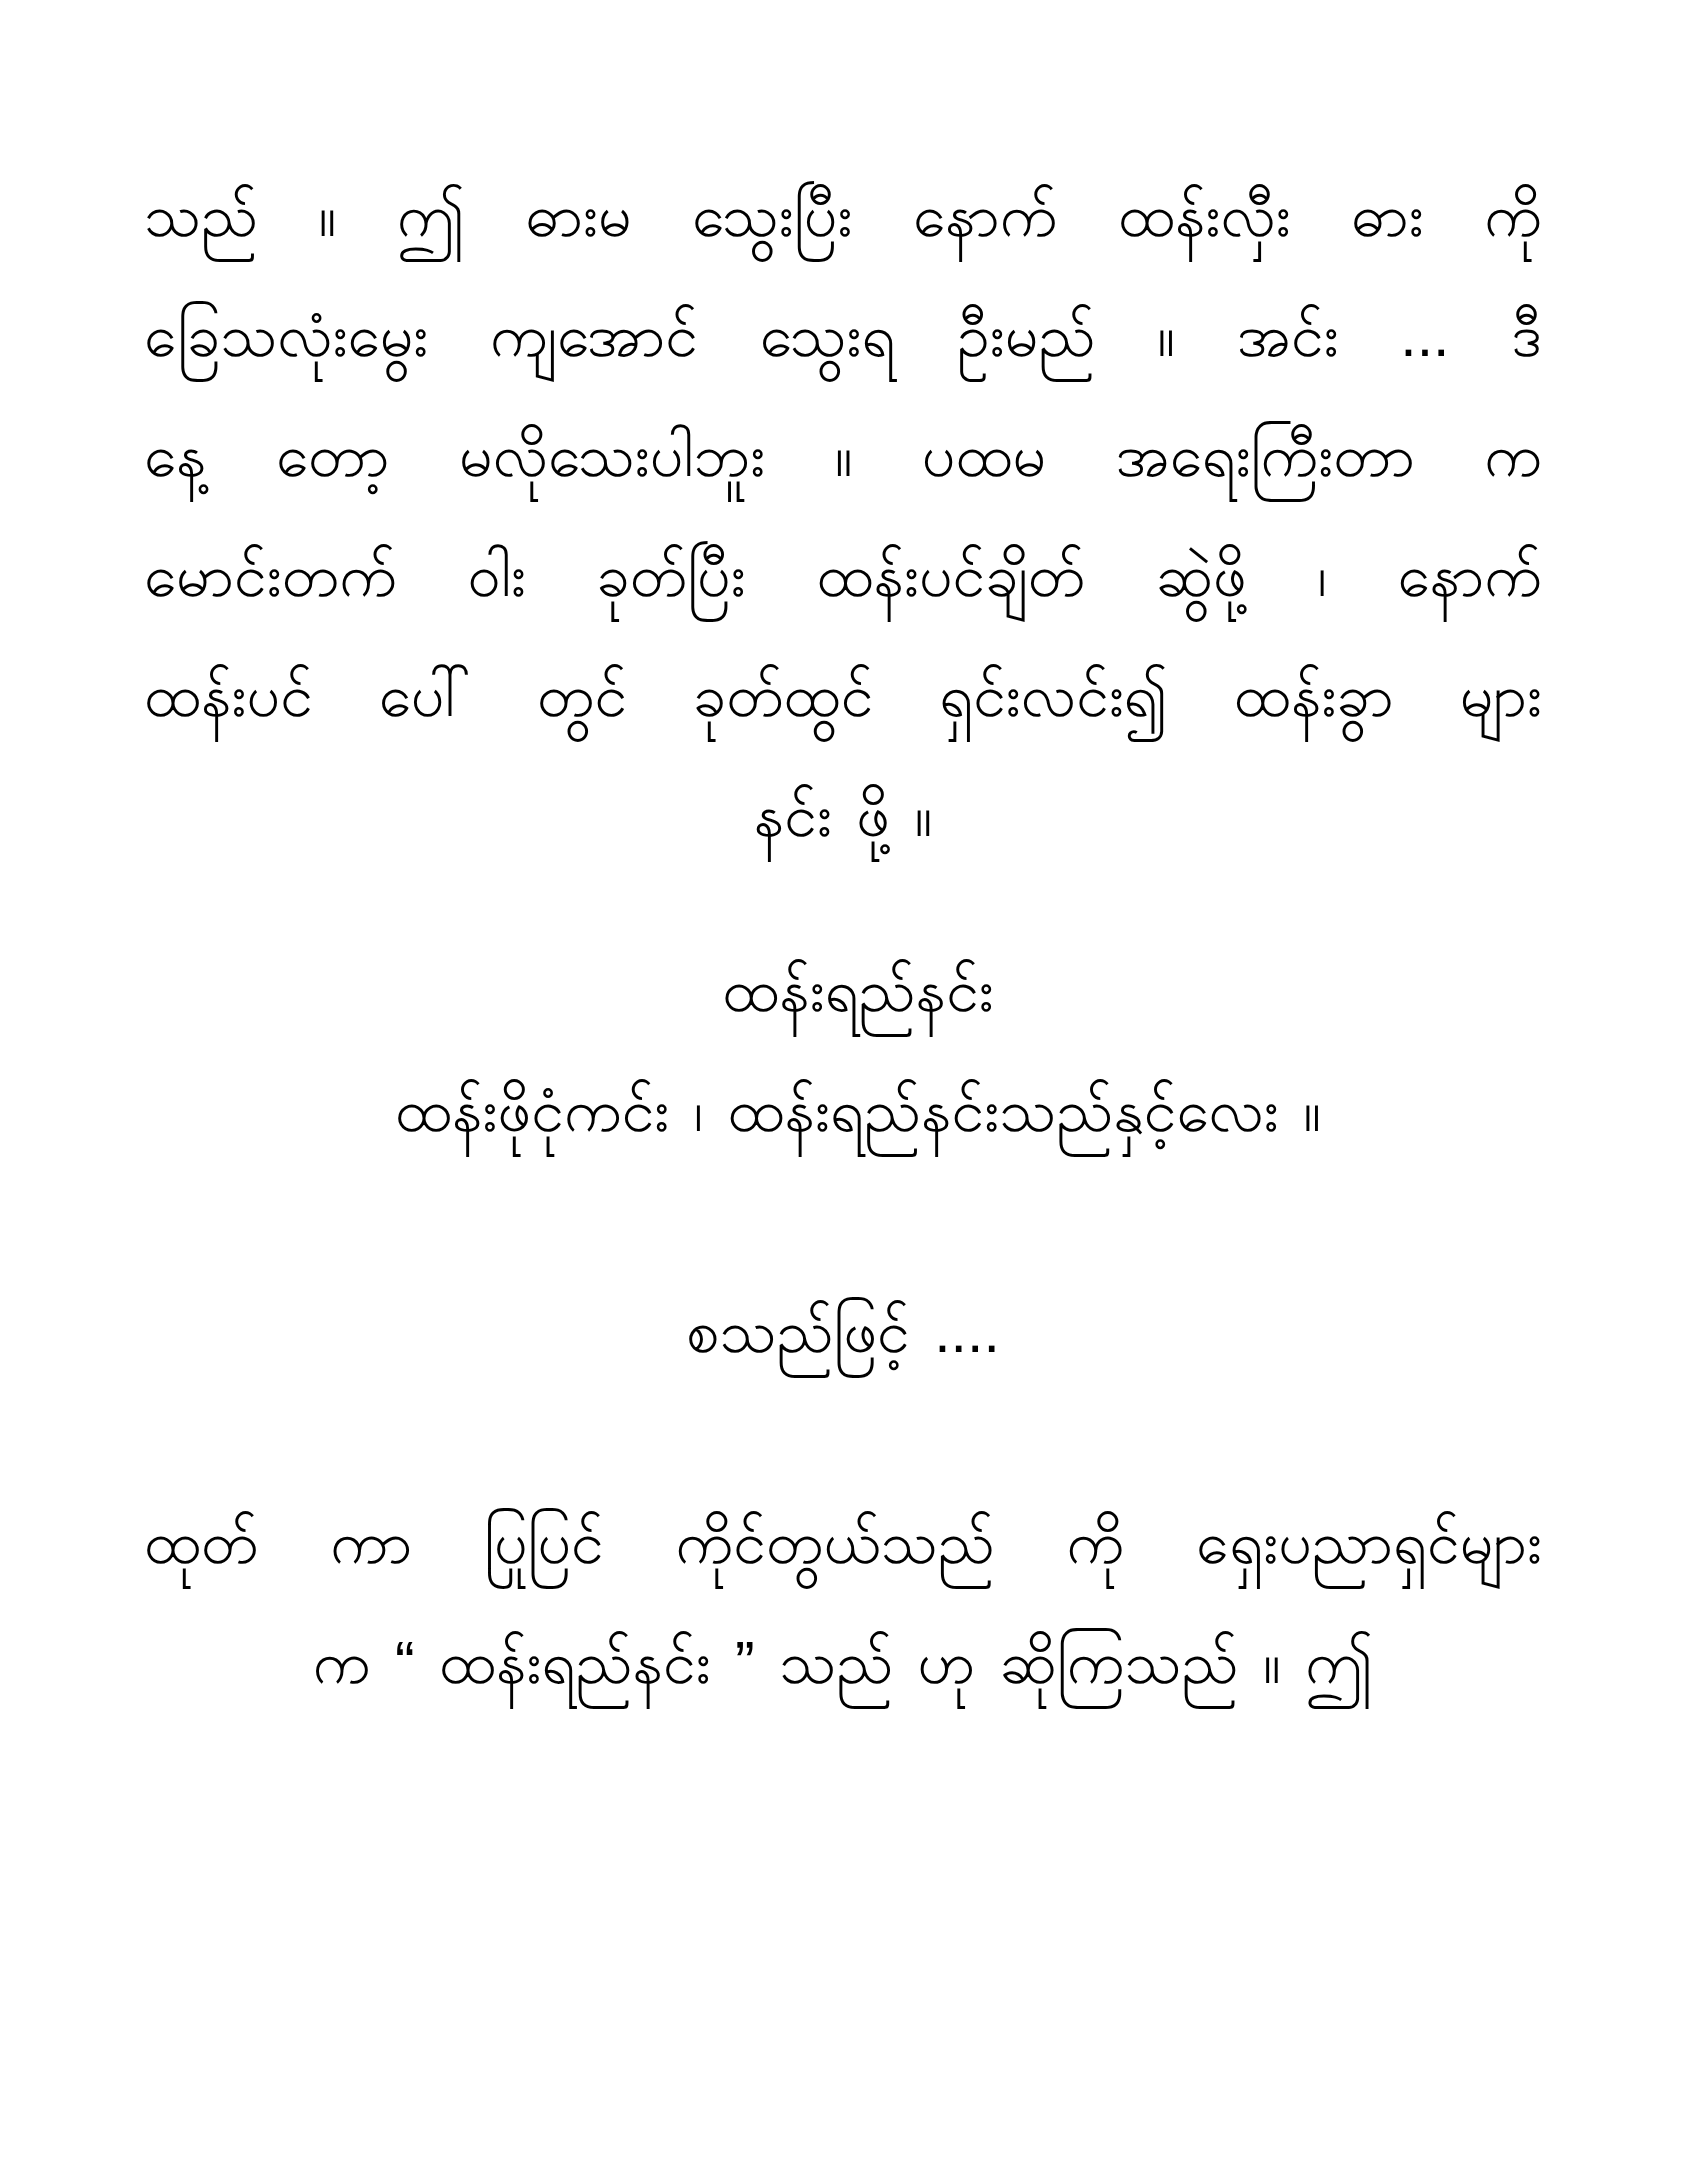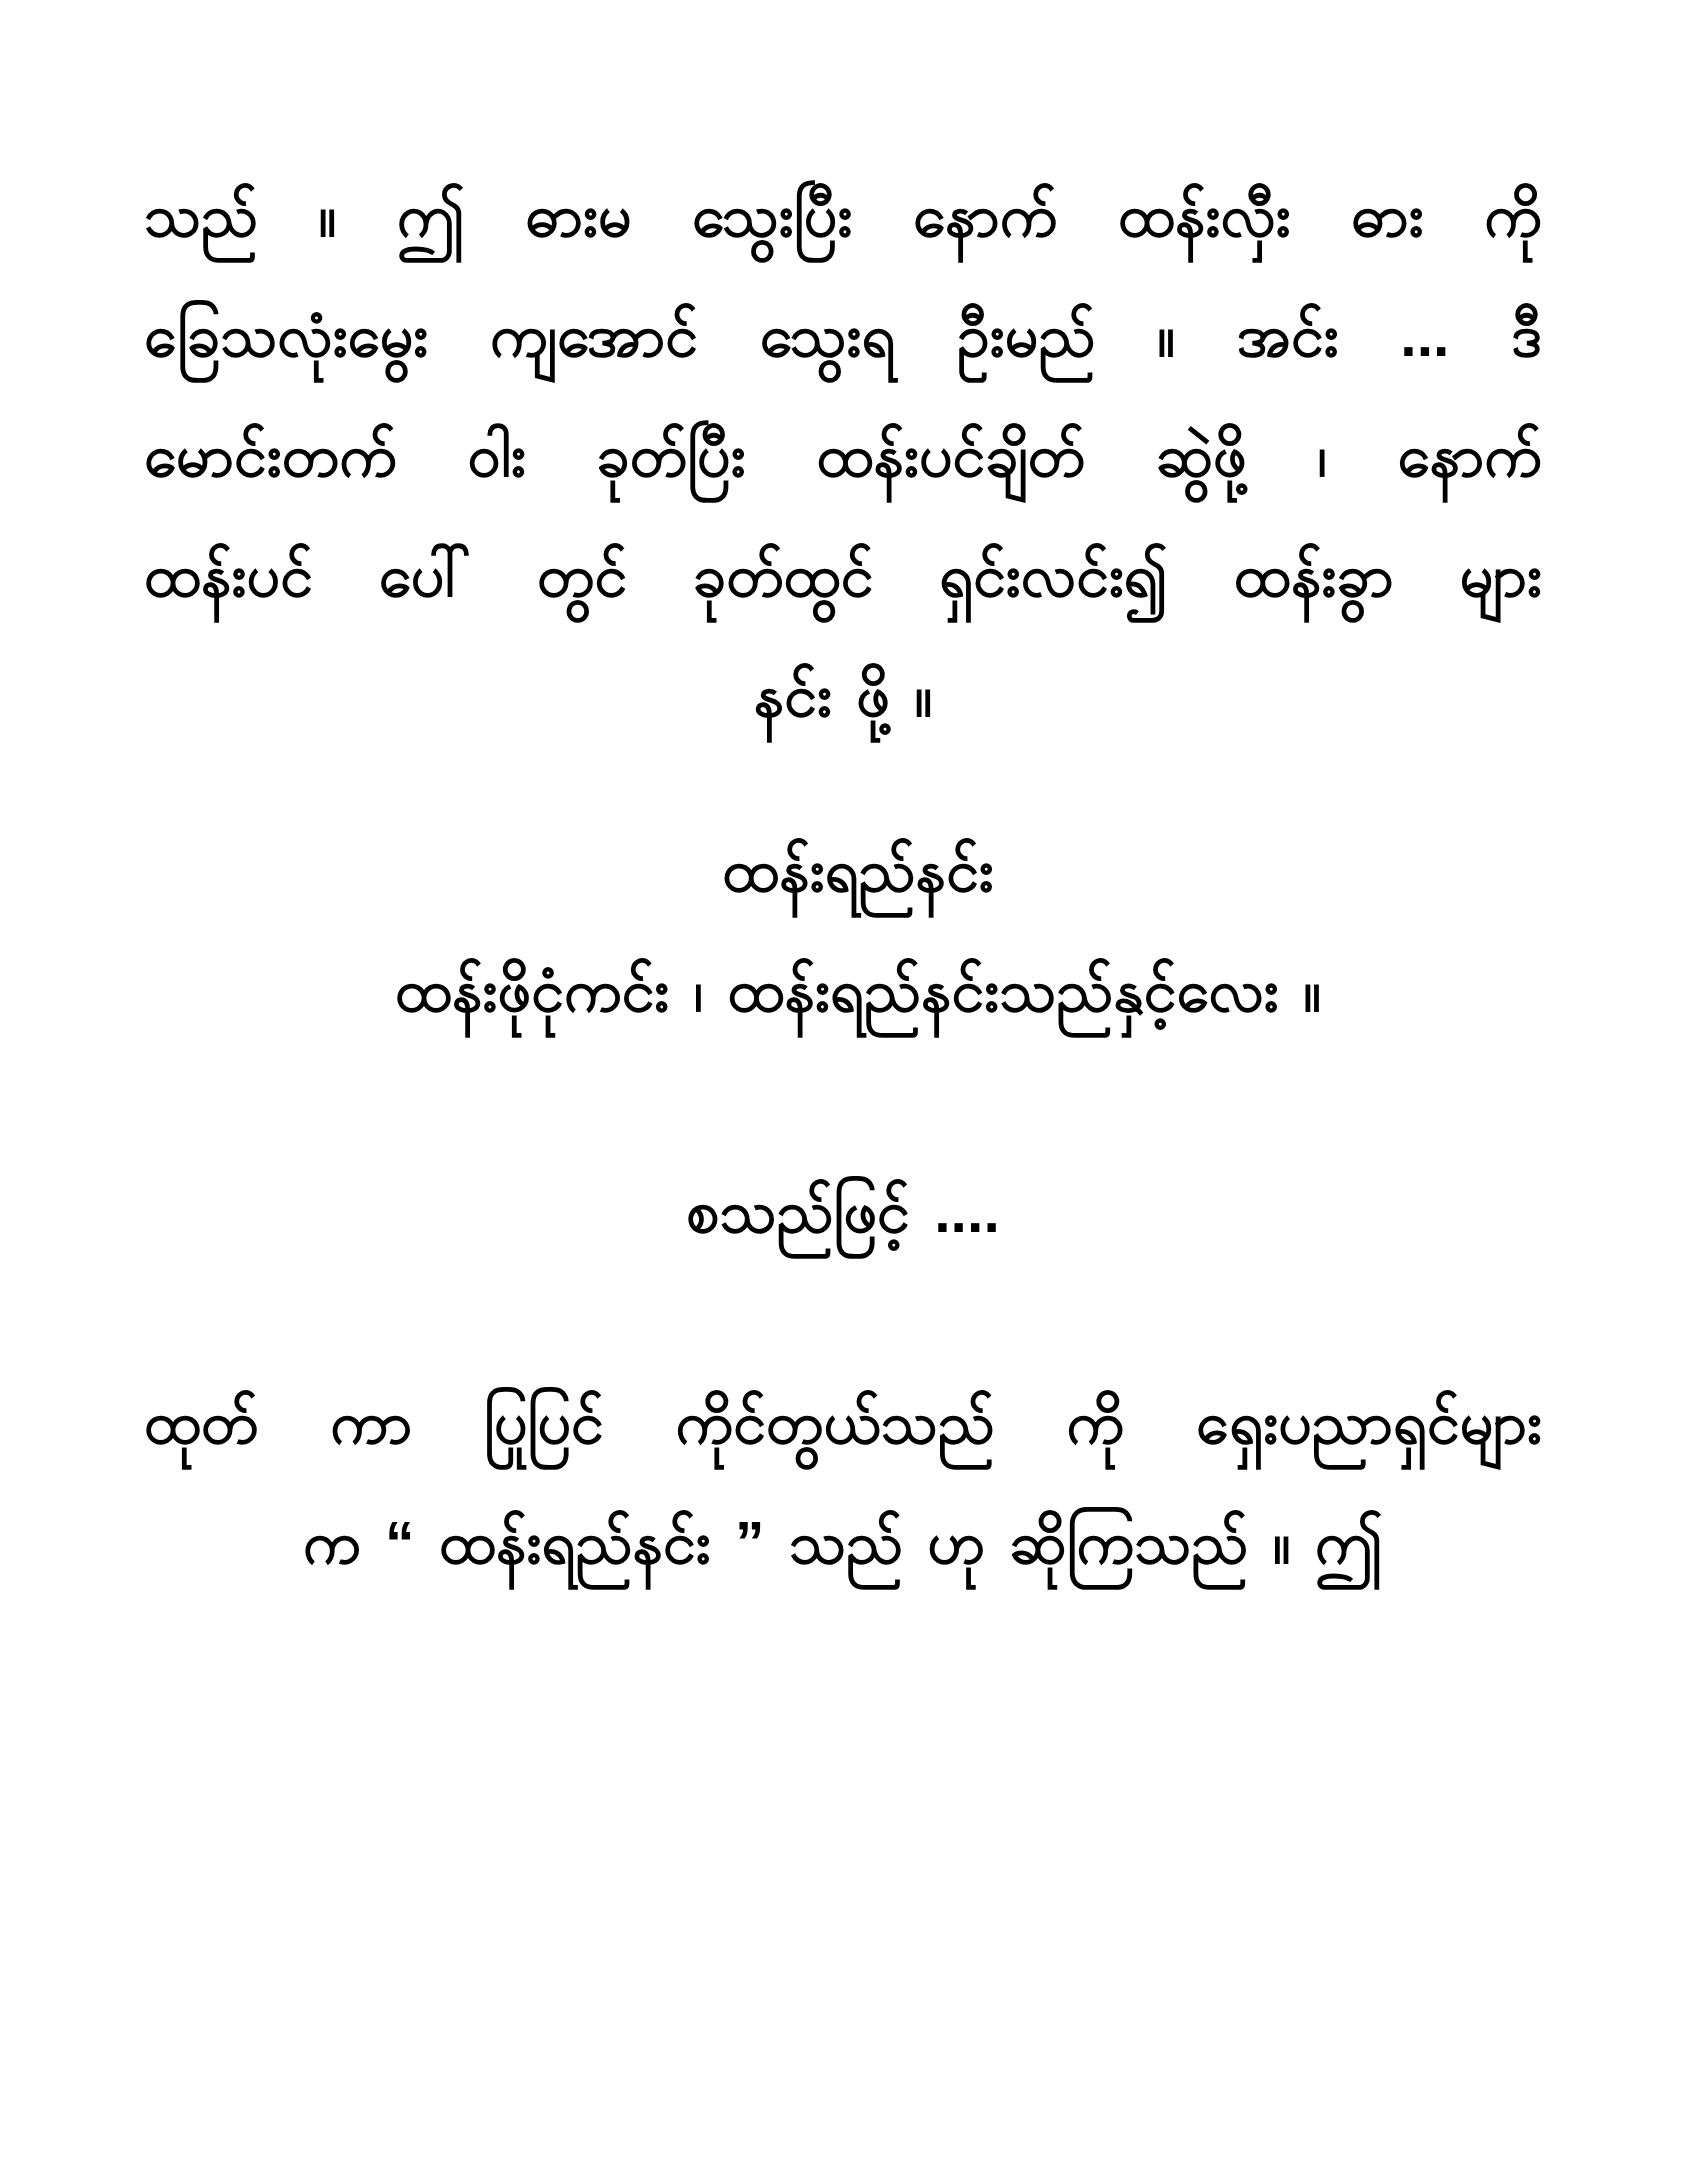--- a/index.html
+++ b/index.html
@@ -15,21 +15,21 @@
     overflow: hidden;
     font-family: "Liberation Sans", sans-serif;
     color: #000000;
   }
   .content {
     position: absolute;
     left: 144px;
     top: 156px;
     width: 1398px;
     font-size: 59px;
-    font-weight: 700;
+    font-weight: 400;
     line-height: 120px;
     word-spacing: 8px;
   }
   .para .line {
     white-space: nowrap;
     text-align: center;
   }
   .para .line.fill {
     white-space: normal;
     text-align: justify;
@@ -48,20 +48,21 @@
 </style>
 </head>
 <body>
 
 <div class="page">
   <div class="content">
 
     <div class="para para-1">
       <div class="line fill">သည် ။ ဤ ဓားမ သွေးပြီး နောက် ထန်းလှီး ဓား ကို</div>
       <div class="line fill">ခြေသလုံးမွေး ကျအောင် သွေးရ ဦးမည် ။ အင်း ... ဒီ</div>
+      <div class="line fill">နေ့ တော့ မလိုသေးပါဘူး ။ ပထမ အရေးကြီးတာ က</div>
       <div class="line fill">မောင်းတက် ဝါး ခုတ်ပြီး ထန်းပင်ချိတ် ဆွဲဖို့ ၊ နောက်</div>
       <div class="line fill">ထန်းပင် ပေါ် တွင် ခုတ်ထွင် ရှင်းလင်း၍ ထန်းခွာ များ</div>
       <div class="line">နင်း ဖို့ ။</div>
     </div>
 
     <div class="para verse-block">
       <div class="line">ထန်းရည်နင်း</div>
       <div class="line">ထန်းဖိုငုံကင်း ၊ ထန်းရည်နင်းသည်နှင့်လေး ။</div>
     </div>
 

